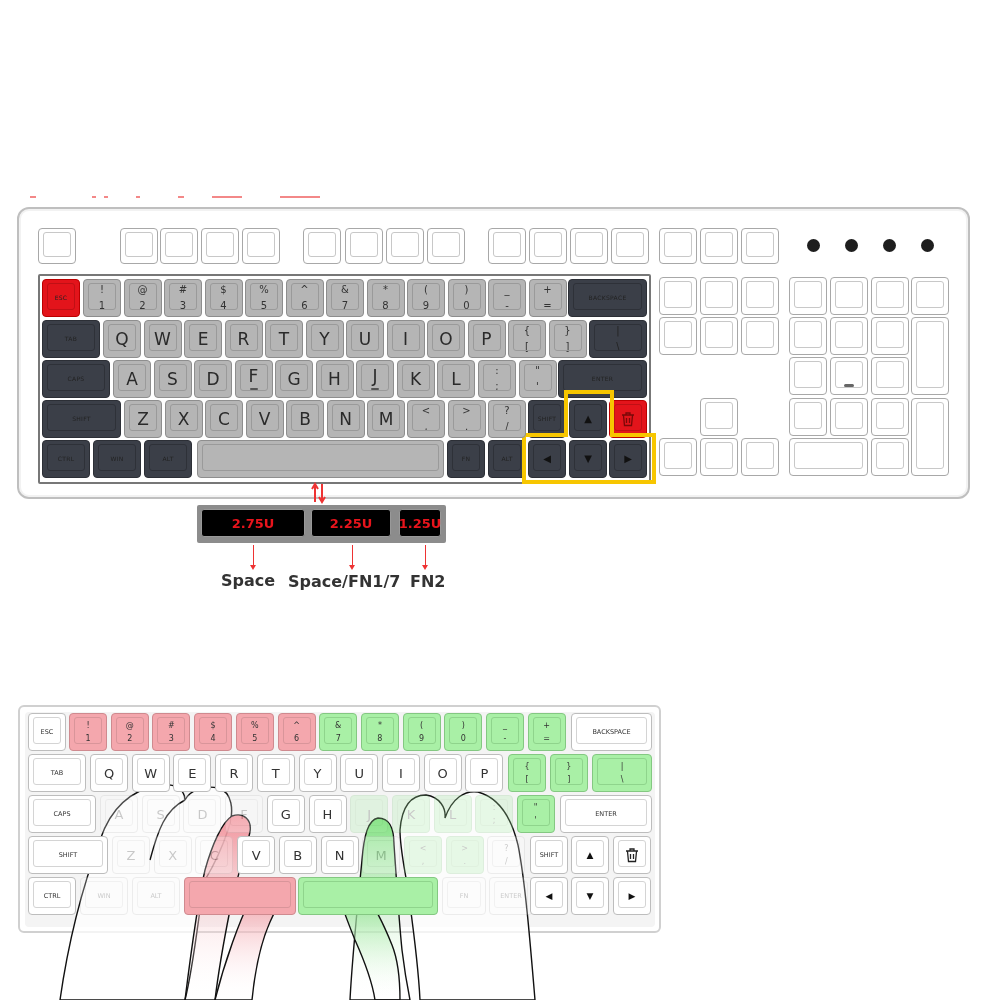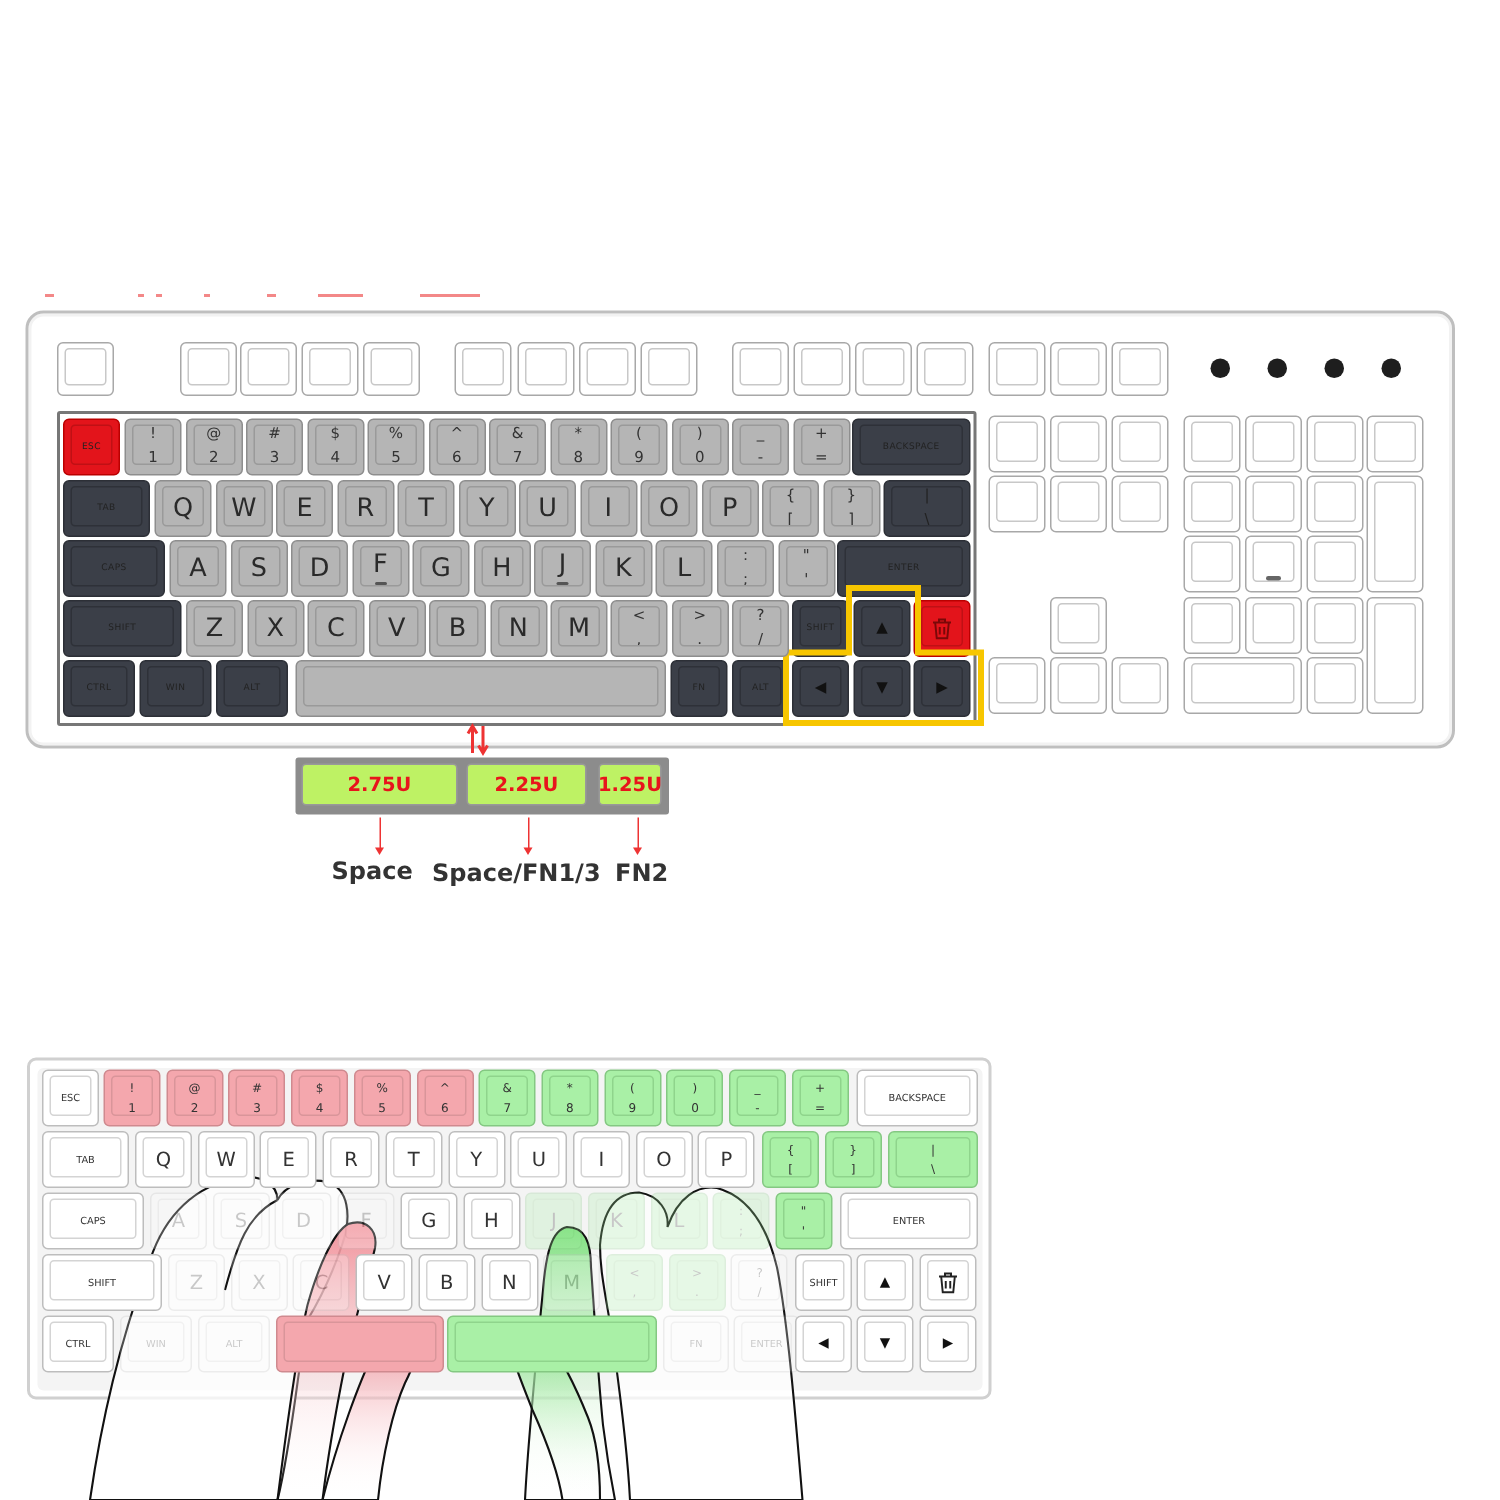--- a/index.html
+++ b/index.html
@@ -46,21 +46,21 @@
   .k-dual { font-size: 10px; gap: 6px; color: #333; }
   .k-mod { font-size: 6px; letter-spacing: .3px; color: #222; }
   .k-arrow { font-size: 10px; color: #111; }
   .home-bump { width: 8px; height: 2px; background: #555; border-radius: 1px; margin-top: 3px; }
 
   .dot { width: 13px; height: 13px; background: #1e1e1e; border-radius: 50%; }
 
   
   .opt-bar { left: 197px; top: 505px; width: 249px; height: 38px; background: #8c8c8c; border-radius: 2px; }
   .opt-key {
-    position: absolute; top: 4px; height: 28px; background: #bef264;
+    position: absolute; top: 4px; height: 28px; background: #000000;
     border-radius: 3px; border: 1px solid #999;
     color: #e8141c; font-weight: bold; font-size: 13px;
     display: flex; align-items: center; justify-content: center;
   }
   .opt-label { font-weight: bold; font-size: 16px; color: #333; }
   .red-arrow { width: 1px; background: #e33; }
   .red-arrowhead { width: 0; height: 0; border-left: 3px solid transparent; border-right: 3px solid transparent; border-top: 5px solid #e33; }
 
   
   .kb2-frame {
@@ -202,21 +202,21 @@
 </div>
 
 <div class="abs red-arrow" style="left:253px;top:545px;height:22px"></div>
 <div class="abs red-arrowhead" style="left:250px;top:565px"></div>
 <div class="abs red-arrow" style="left:352px;top:545px;height:22px"></div>
 <div class="abs red-arrowhead" style="left:349px;top:565px"></div>
 <div class="abs red-arrow" style="left:425px;top:545px;height:22px"></div>
 <div class="abs red-arrowhead" style="left:422px;top:565px"></div>
 
 <div class="abs opt-label" style="left:221px;top:571px">Space</div>
-<div class="abs opt-label" style="left:288px;top:572px">Space/FN1/3</div>
+<div class="abs opt-label" style="left:288px;top:572px">Space/FN1/7</div>
 <div class="abs opt-label" style="left:410px;top:572px">FN2</div>
 
 <div class="abs kb2-frame"></div>
 <div class="abs kb2-inner"></div>
 <div id="kb2"></div>
 
 <svg class="abs hands" viewBox="0 770 700 230" width="700" height="230">
   <defs>
     <linearGradient id="pinkG" x1="0" y1="0" x2="0" y2="1">
       <stop offset="0" stop-color="#f18f98"></stop>

